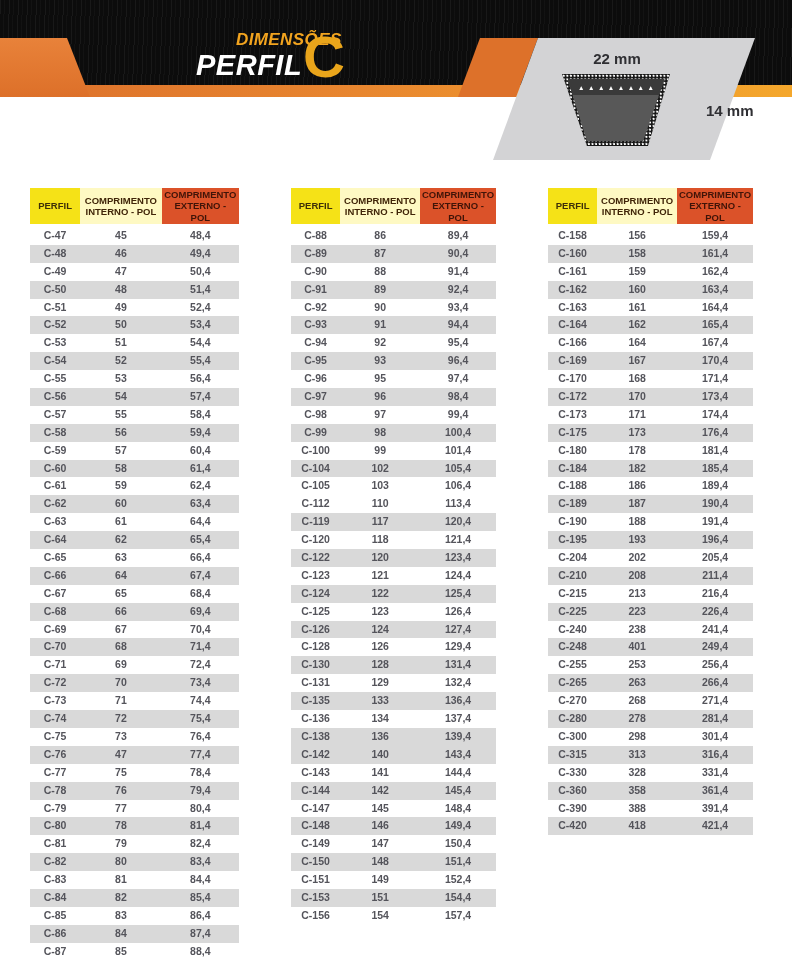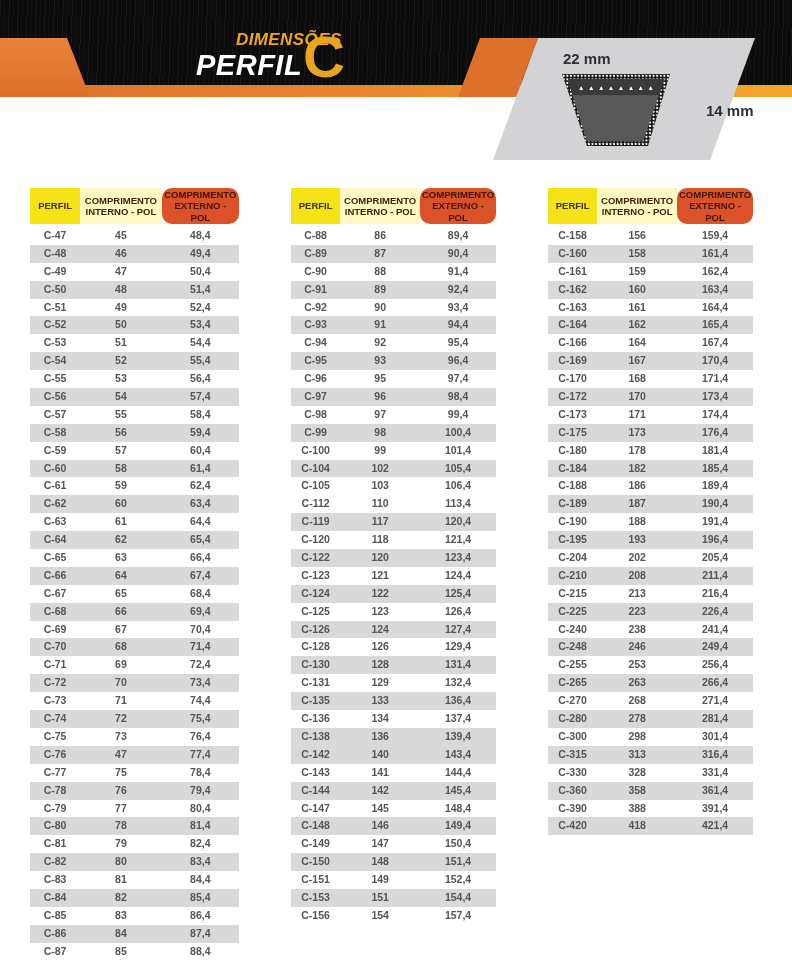--- a/index.html
+++ b/index.html
@@ -44,21 +44,21 @@
   .main-title{
     font-size:29px;font-weight:700;font-style:italic;color:#ffffff;letter-spacing:.5px;
     line-height:1;margin-top:3px;
   }
   .letter-c{
     position:absolute;left:303px;top:28px;z-index:5;
     font-size:58px;font-weight:800;color:#e9a51b;line-height:1;
   }
   
   .belt-width-label{
-    position:absolute;left:563px;top:50px;width:108px;text-align:left;z-index:6;
+    position:absolute;left:563px;top:50px;width:108px;text-align:center;z-index:6;
     font-size:15px;font-weight:700;color:#2f2f33;
   }
   .belt-height-label{
     position:absolute;left:706px;top:102px;z-index:6;
     font-size:15px;font-weight:700;color:#2f2f33;
   }
   .belt-outer{
     position:absolute;left:562px;top:74px;width:108px;height:72px;z-index:6;
     background-color:#161616;
     background-image:radial-gradient(circle at 1.6px 1.6px,#ffffff 1px,transparent 1.25px);
@@ -81,21 +81,21 @@
   .tbl-1{left:30px;width:209px;}
   .tbl-2{left:291px;width:205px;}
   .tbl-3{left:548px;width:205px;}
   .thead{display:flex;height:36px;margin-bottom:3px;}
   .th{
     display:flex;align-items:center;justify-content:center;text-align:center;
     font-size:9.5px;font-weight:700;line-height:1.18;padding:0 2px;box-sizing:border-box;
   }
   .th-perfil{width:24%;background:#f5e217;color:#3e3008;}
   .th-interno{width:39%;background:#fef9c3;color:#402508;}
-  .th-externo{width:37%;background:#db5229;color:#401408;border-radius:10px;}
+  .th-externo{width:37%;background:#db5229;color:#401408;}
   .trow{display:flex;height:17.9px;line-height:17.9px;}
   .trow.alt{background:#d9d9d9;}
   .td{
     text-align:center;font-size:10.5px;font-weight:700;color:#54545b;
     overflow:hidden;white-space:nowrap;
   }
   .td-1{width:24%;}
   .td-2{width:39%;}
   .td-3{width:37%;}
 </style>
@@ -652,21 +652,21 @@
       <div class="td td-2">223</div>
       <div class="td td-3">226,4</div>
     </div>
     <div class="trow">
       <div class="td td-1">C-240</div>
       <div class="td td-2">238</div>
       <div class="td td-3">241,4</div>
     </div>
     <div class="trow alt">
       <div class="td td-1">C-248</div>
-      <div class="td td-2">246</div>
+      <div class="td td-2">401</div>
       <div class="td td-3">249,4</div>
     </div>
     <div class="trow">
       <div class="td td-1">C-255</div>
       <div class="td td-2">253</div>
       <div class="td td-3">256,4</div>
     </div>
     <div class="trow alt">
       <div class="td td-1">C-265</div>
       <div class="td td-2">263</div>

